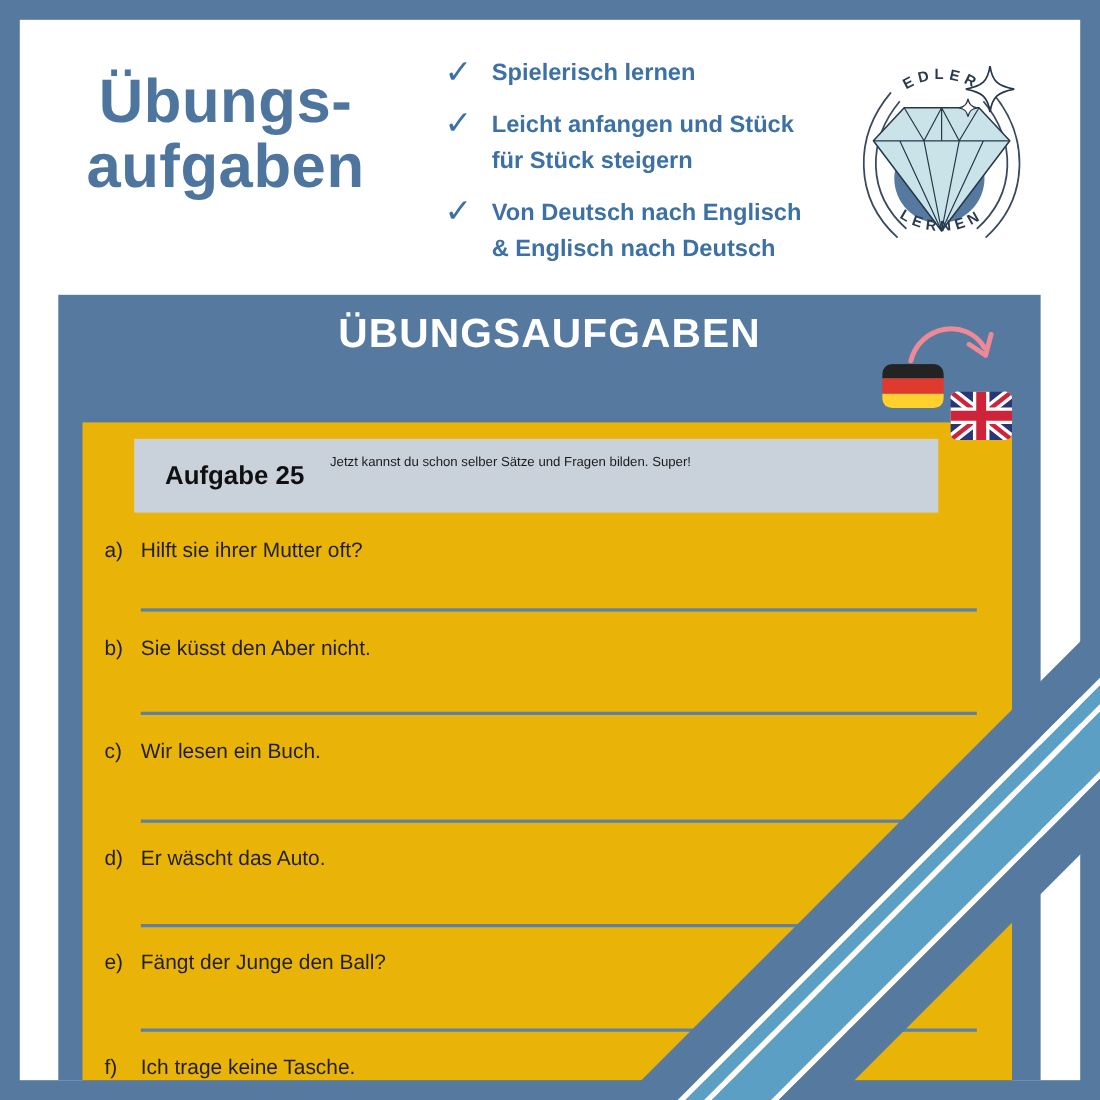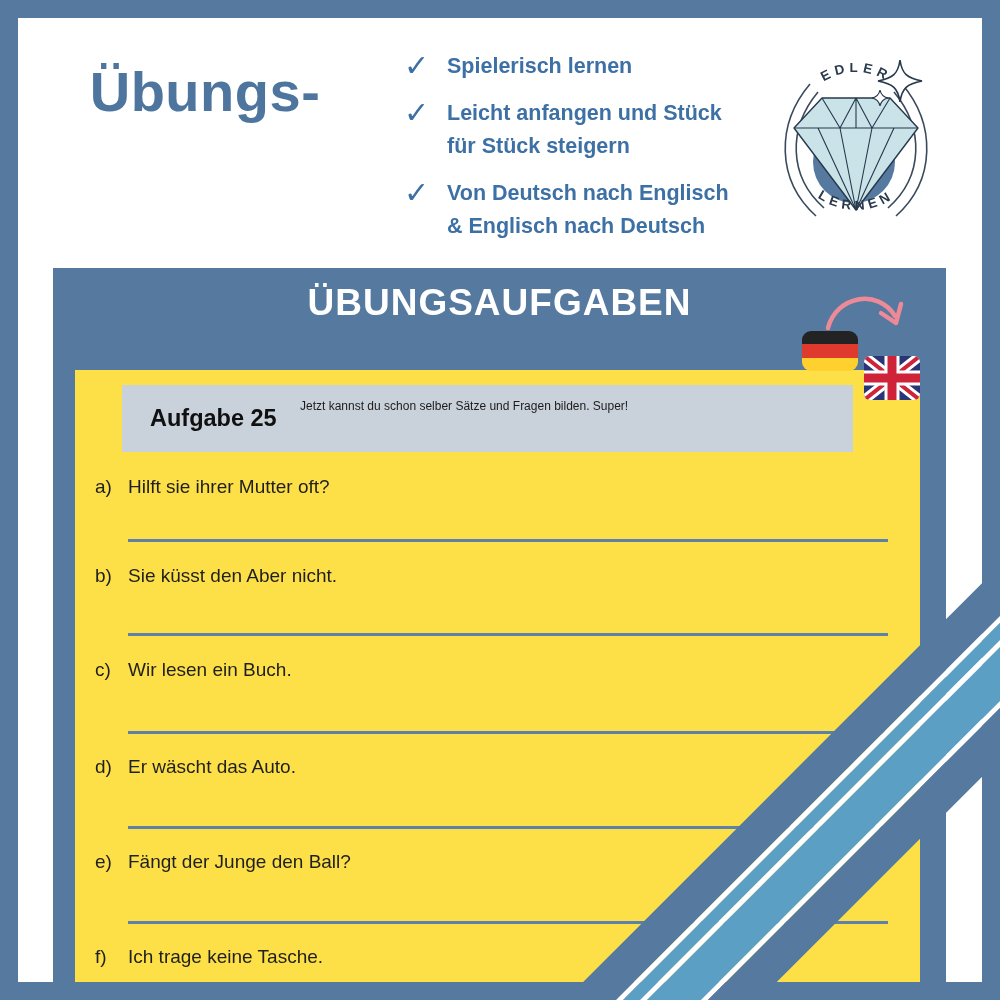--- a/index.html
+++ b/index.html
@@ -29,21 +29,21 @@
   .flag-de{position:absolute;left:802px;top:331px;width:56px;height:40px;border-radius:9px;
     overflow:hidden;z-index:3;display:flex;flex-direction:column;}
   .flag-de div{flex:1;}
   .de-black{background:#232323;}
   .de-red{background:#E0392E;}
   .de-gold{background:#FFD02E;}
   .flag-uk{position:absolute;left:864px;top:356px;width:56px;height:44px;z-index:3;}
   .arrow{position:absolute;left:822px;top:286px;width:92px;height:62px;z-index:3;}
 
   
-  .page{position:absolute;left:75px;top:370px;width:845px;height:612px;background:#fde047;
+  .page{position:absolute;left:75px;top:384px;width:845px;height:612px;background:#eab308;
     z-index:2;overflow:hidden;color:#1f1f1f;}
   .task-box{position:absolute;left:47px;top:15px;width:731px;height:67px;background:#C9D1DB;}
   .task-label{position:absolute;left:28px;top:0;height:67px;line-height:67px;
     font-size:23.5px;font-weight:bold;color:#101010;}
   .task-instr{position:absolute;left:178px;top:8px;font-size:12px;line-height:26.5px;color:#1c1c1c;text-align:right;}
   .item{position:absolute;left:20px;display:flex;height:28px;line-height:28px;font-size:19px;}
   .item-label{width:33px;flex:0 0 33px;}
   .answer-line{position:absolute;left:53px;width:760px;height:3px;background:#5D82A9;}
 
   
@@ -55,20 +55,21 @@
   .s-light-thin{height:12px;background:#5C9FC5;}
   .s-light{height:38px;background:#5C9FC5;}
 </style>
 </head>
 <body>
 
 <div id="root">
 
   <div class="header-title">
     <div>Übungs-</div>
+    <div>aufgaben</div>
   </div>
 
   <div class="checklist">
     <div class="check-row">
       <span class="check-glyph">✓</span>
       <span>Spielerisch lernen</span>
     </div>
     <div class="check-row">
       <span class="check-glyph">✓</span>
       <span>

